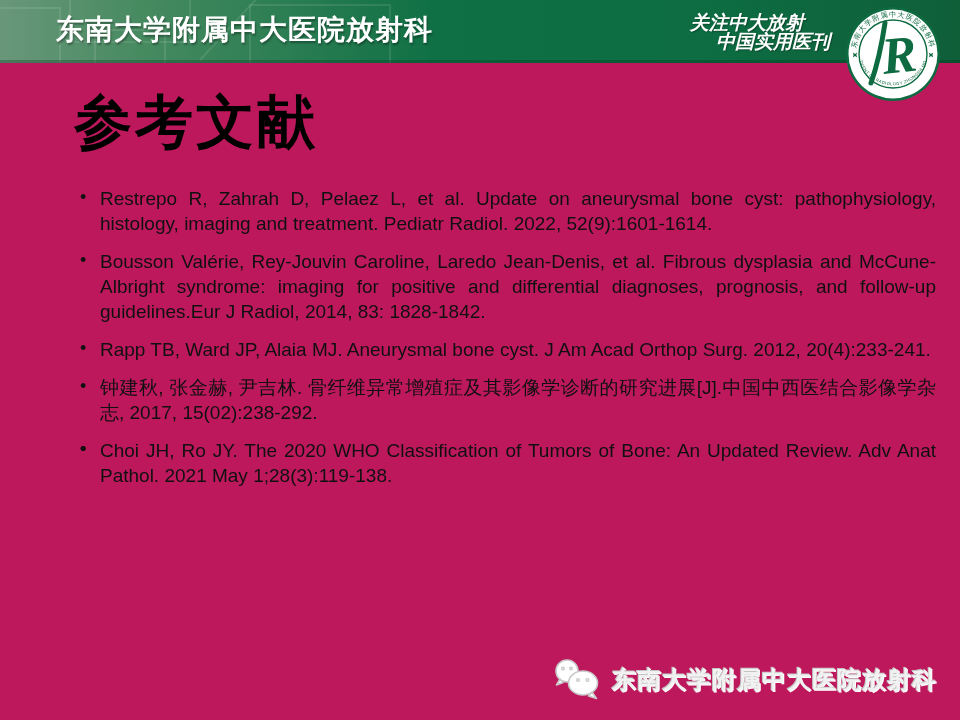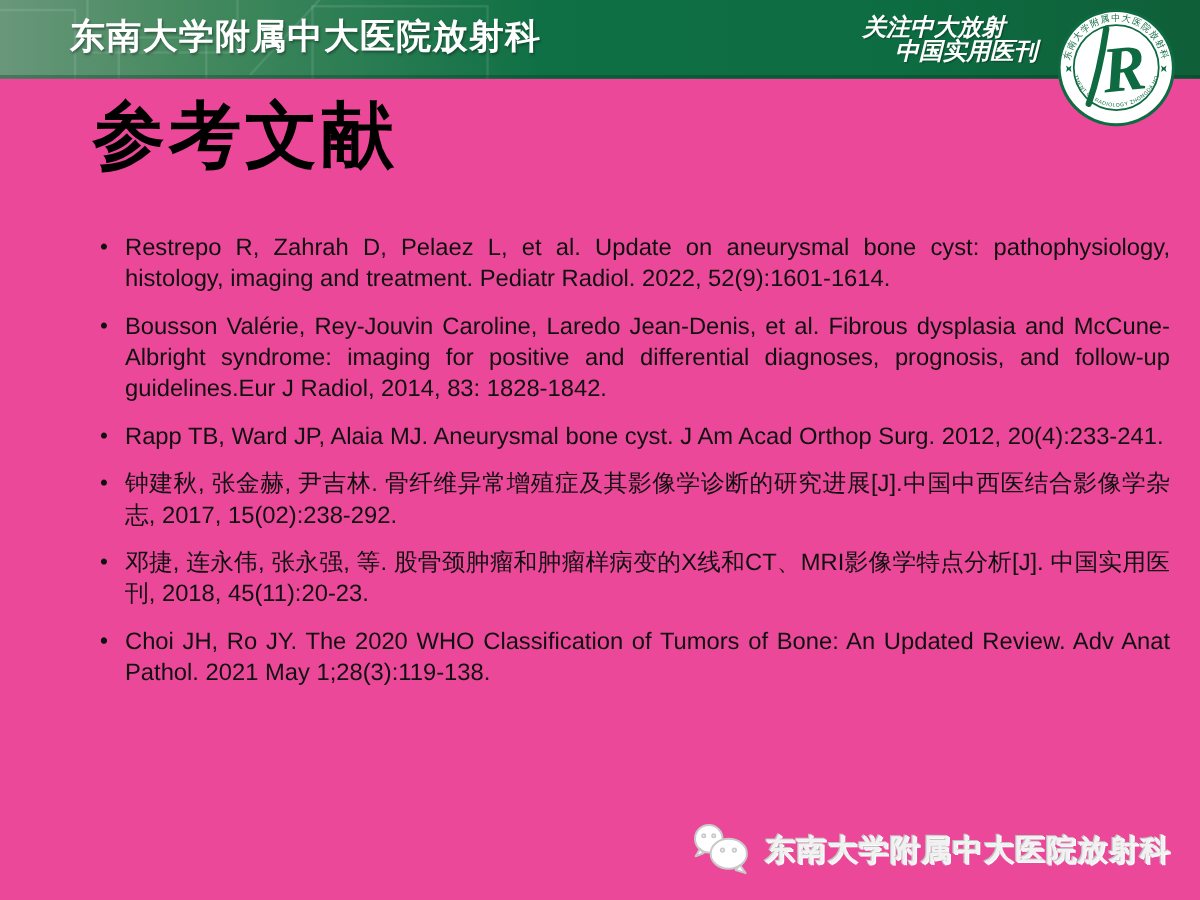--- a/index.html
+++ b/index.html
@@ -1,18 +1,18 @@
 <!DOCTYPE html>
 <html><head>
 <meta charset="utf-8">
 <style>
   html,body { margin:0; padding:0; background:#888; }
   .slide {
     position:relative; width:960px; height:720px; margin:0 auto;
-    background:#ec4899; overflow:hidden;
+    background:#be185d; overflow:hidden;
     font-family:"Liberation Sans","DejaVu Sans",sans-serif;
   }
 
   
   .header {
     position:absolute; left:0; top:0; width:960px; height:63px;
     background:linear-gradient(90deg,#69977a 0%, #468a60 15%, #15754ا 40%, #107045 45%, #0d6c41 75%, #0f5f39 100%);
     background:linear-gradient(90deg,#69977a 0%, #468a60 15%, #107045 45%, #0d6c41 75%, #0f5f39 100%);
   }
   .header::after {
@@ -33,21 +33,21 @@
     font-style:italic; font-weight:bold; font-size:19px; line-height:19px;
     color:#ffffff; text-shadow:1px 1px 1px rgba(0,0,0,0.3); white-space:nowrap;
   }
   .slogan .line1 { padding-right:26px; }
 
   
   .logo { position:absolute; left:845px; top:6px; width:96px; height:96px; }
 
   
   .page-title {
-    position:absolute; left:74px; top:70px;
+    position:absolute; left:74px; top:84px;
     font-size:58px; font-weight:900; color:#000000; letter-spacing:3px;
     white-space:nowrap;
   }
 
   
   .refs { position:absolute; left:78px; top:186px; width:858px; }
   .ref-item {
     position:relative; padding-left:22px; margin-bottom:13px;
     font-size:19px; line-height:25px; color:#101010;
     text-align:justify;
@@ -127,21 +127,20 @@
     <div class="ref-item">
       <span class="bullet">•</span>
       <span>Rapp TB, Ward JP, Alaia MJ. Aneurysmal bone cyst. J Am Acad Orthop Surg. 2012, 20(4):233-241.</span>
     </div>
     <div class="ref-item">
       <span class="bullet">•</span>
       <span>钟建秋, 张金赫, 尹吉林. 骨纤维异常增殖症及其影像学诊断的研究进展[J].中国中西医结合影像学杂志, 2017, 15(02):238-292.</span>
     </div>
     <div class="ref-item">
       <span class="bullet">•</span>
-      <span>邓捷, 连永伟, 张永强, 等. 股骨颈肿瘤和肿瘤样病变的X线和CT、MRI影像学特点分析[J]. 中国实用医刊, 2018, 45(11):20-23.</span>
     </div>
     <div class="ref-item">
       <span class="bullet">•</span>
     </div>
     <div class="ref-item">
       <span class="bullet">•</span>
       <span>Choi JH, Ro JY. The 2020 WHO Classification of Tumors of Bone: An Updated Review. Adv Anat Pathol. 2021 May 1;28(3):119-138.</span>
     </div>
   </div>
 

